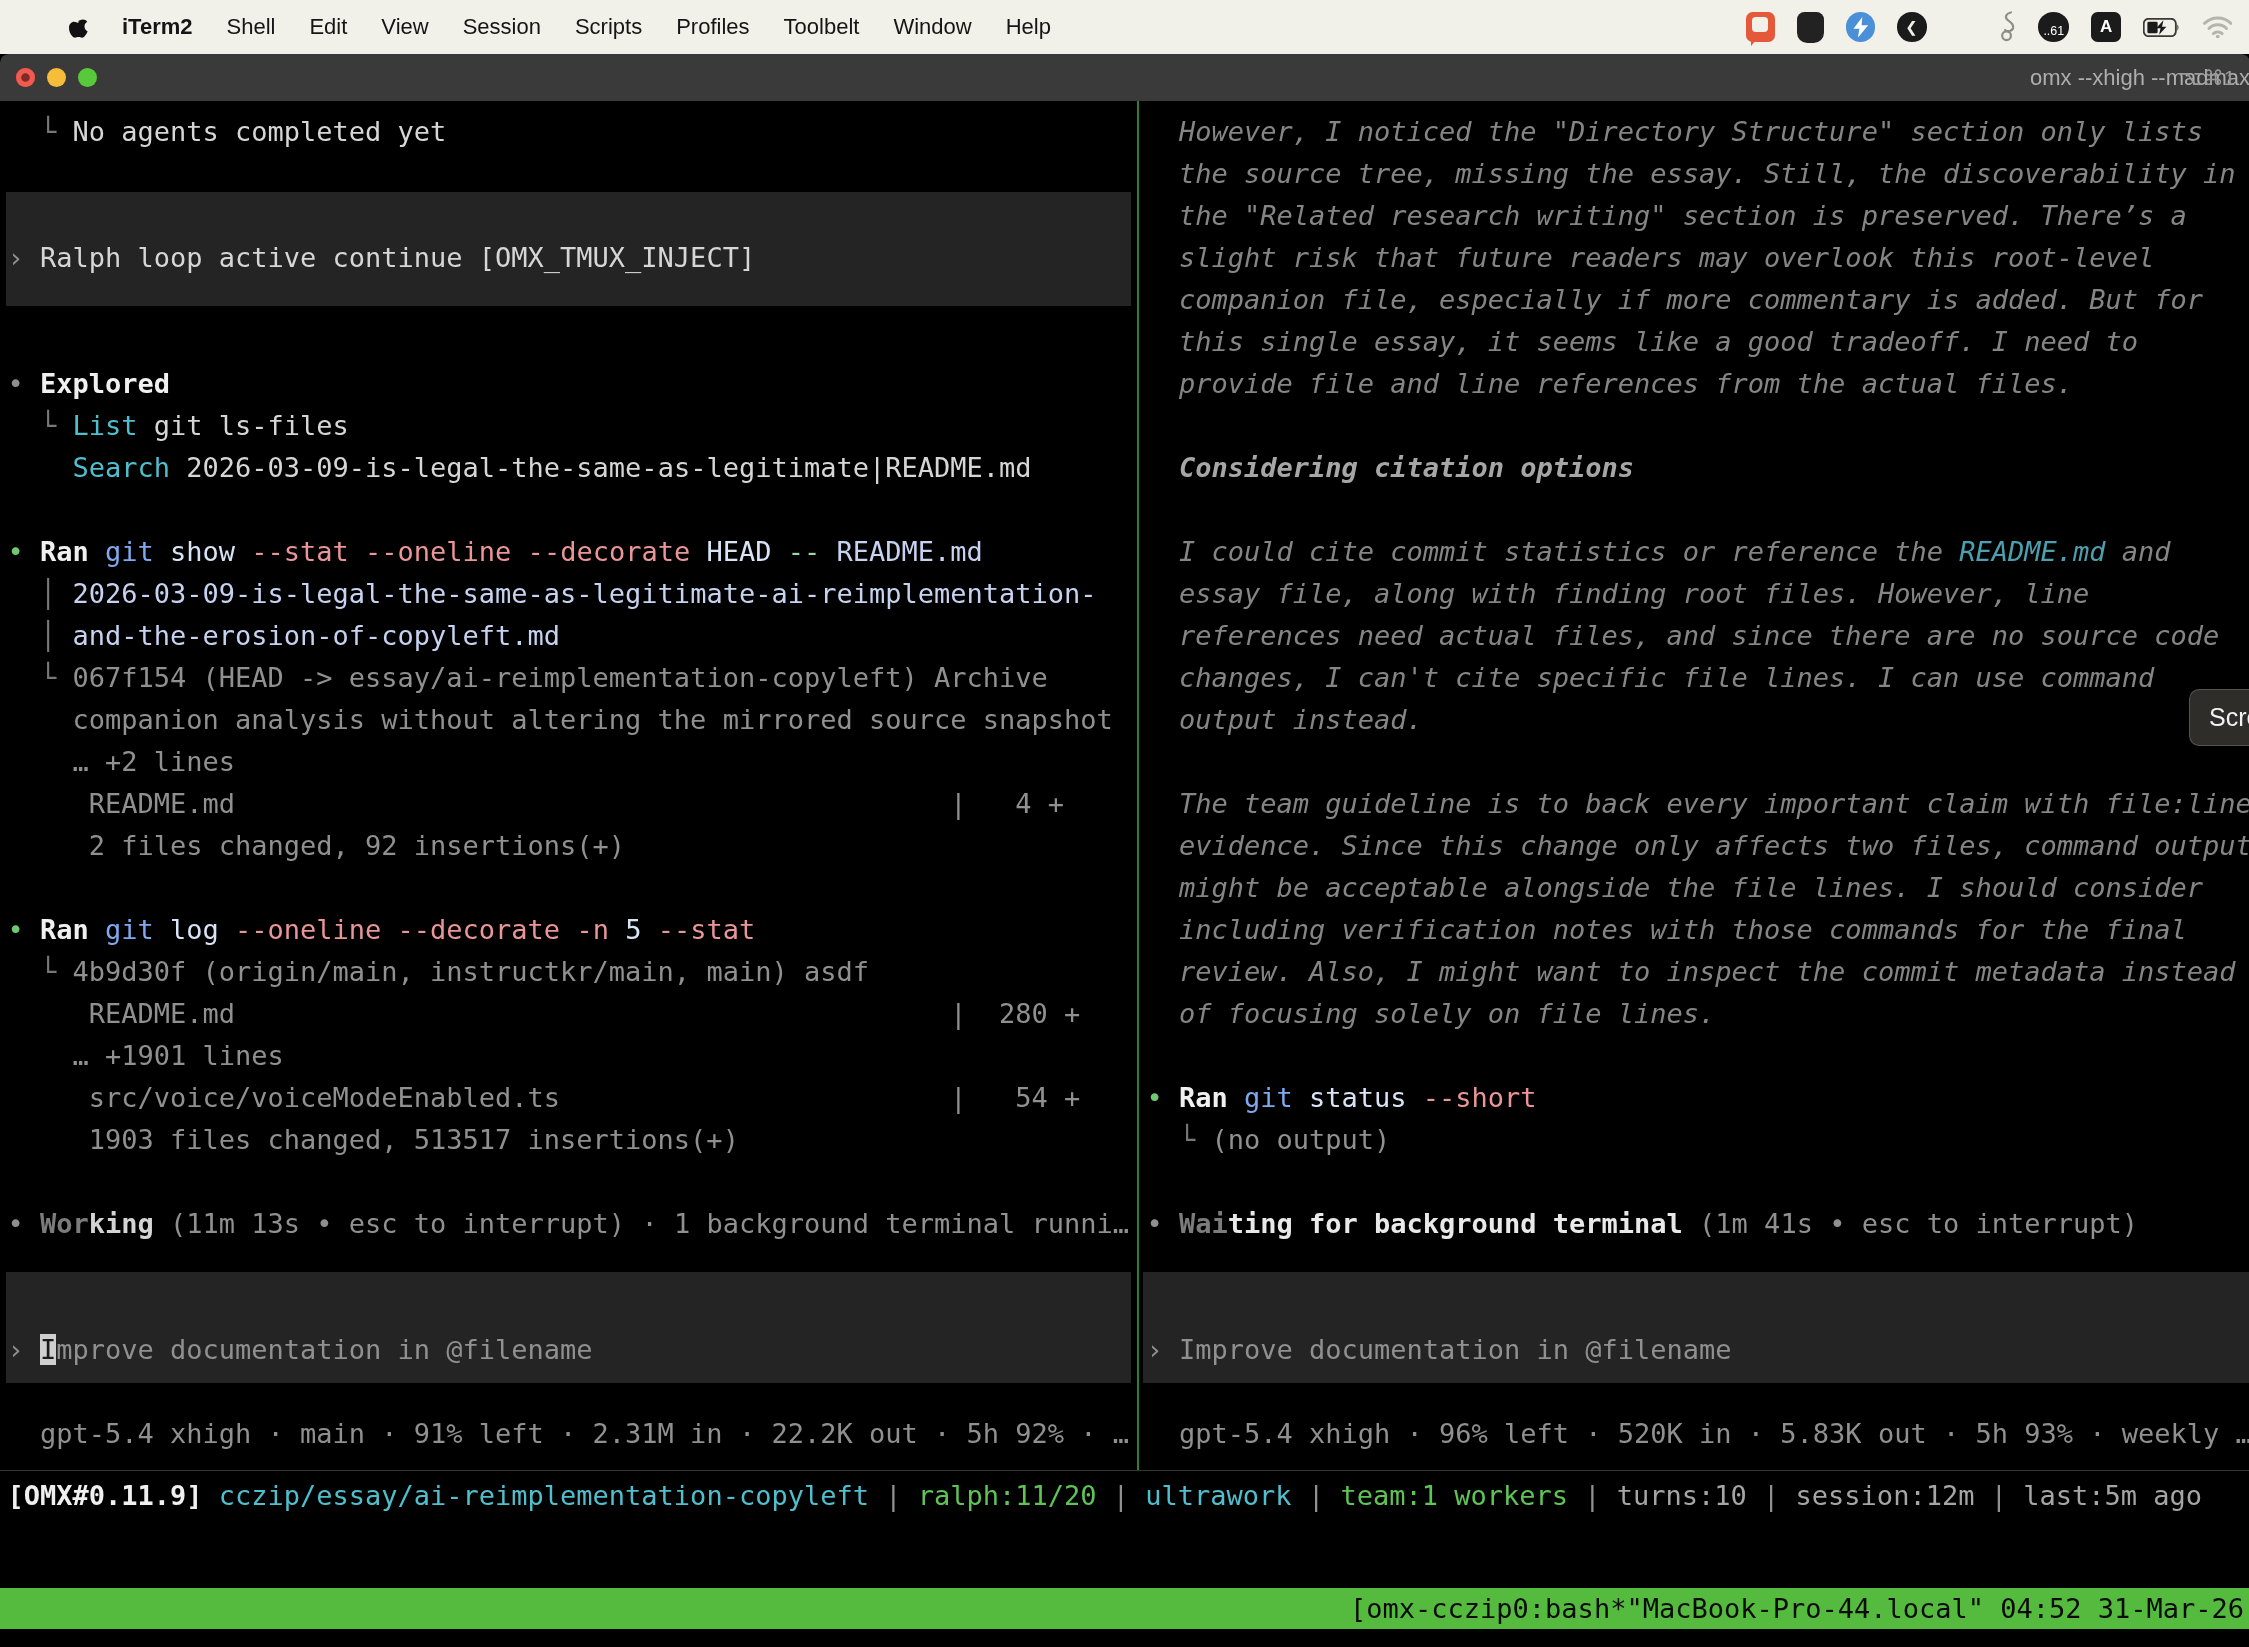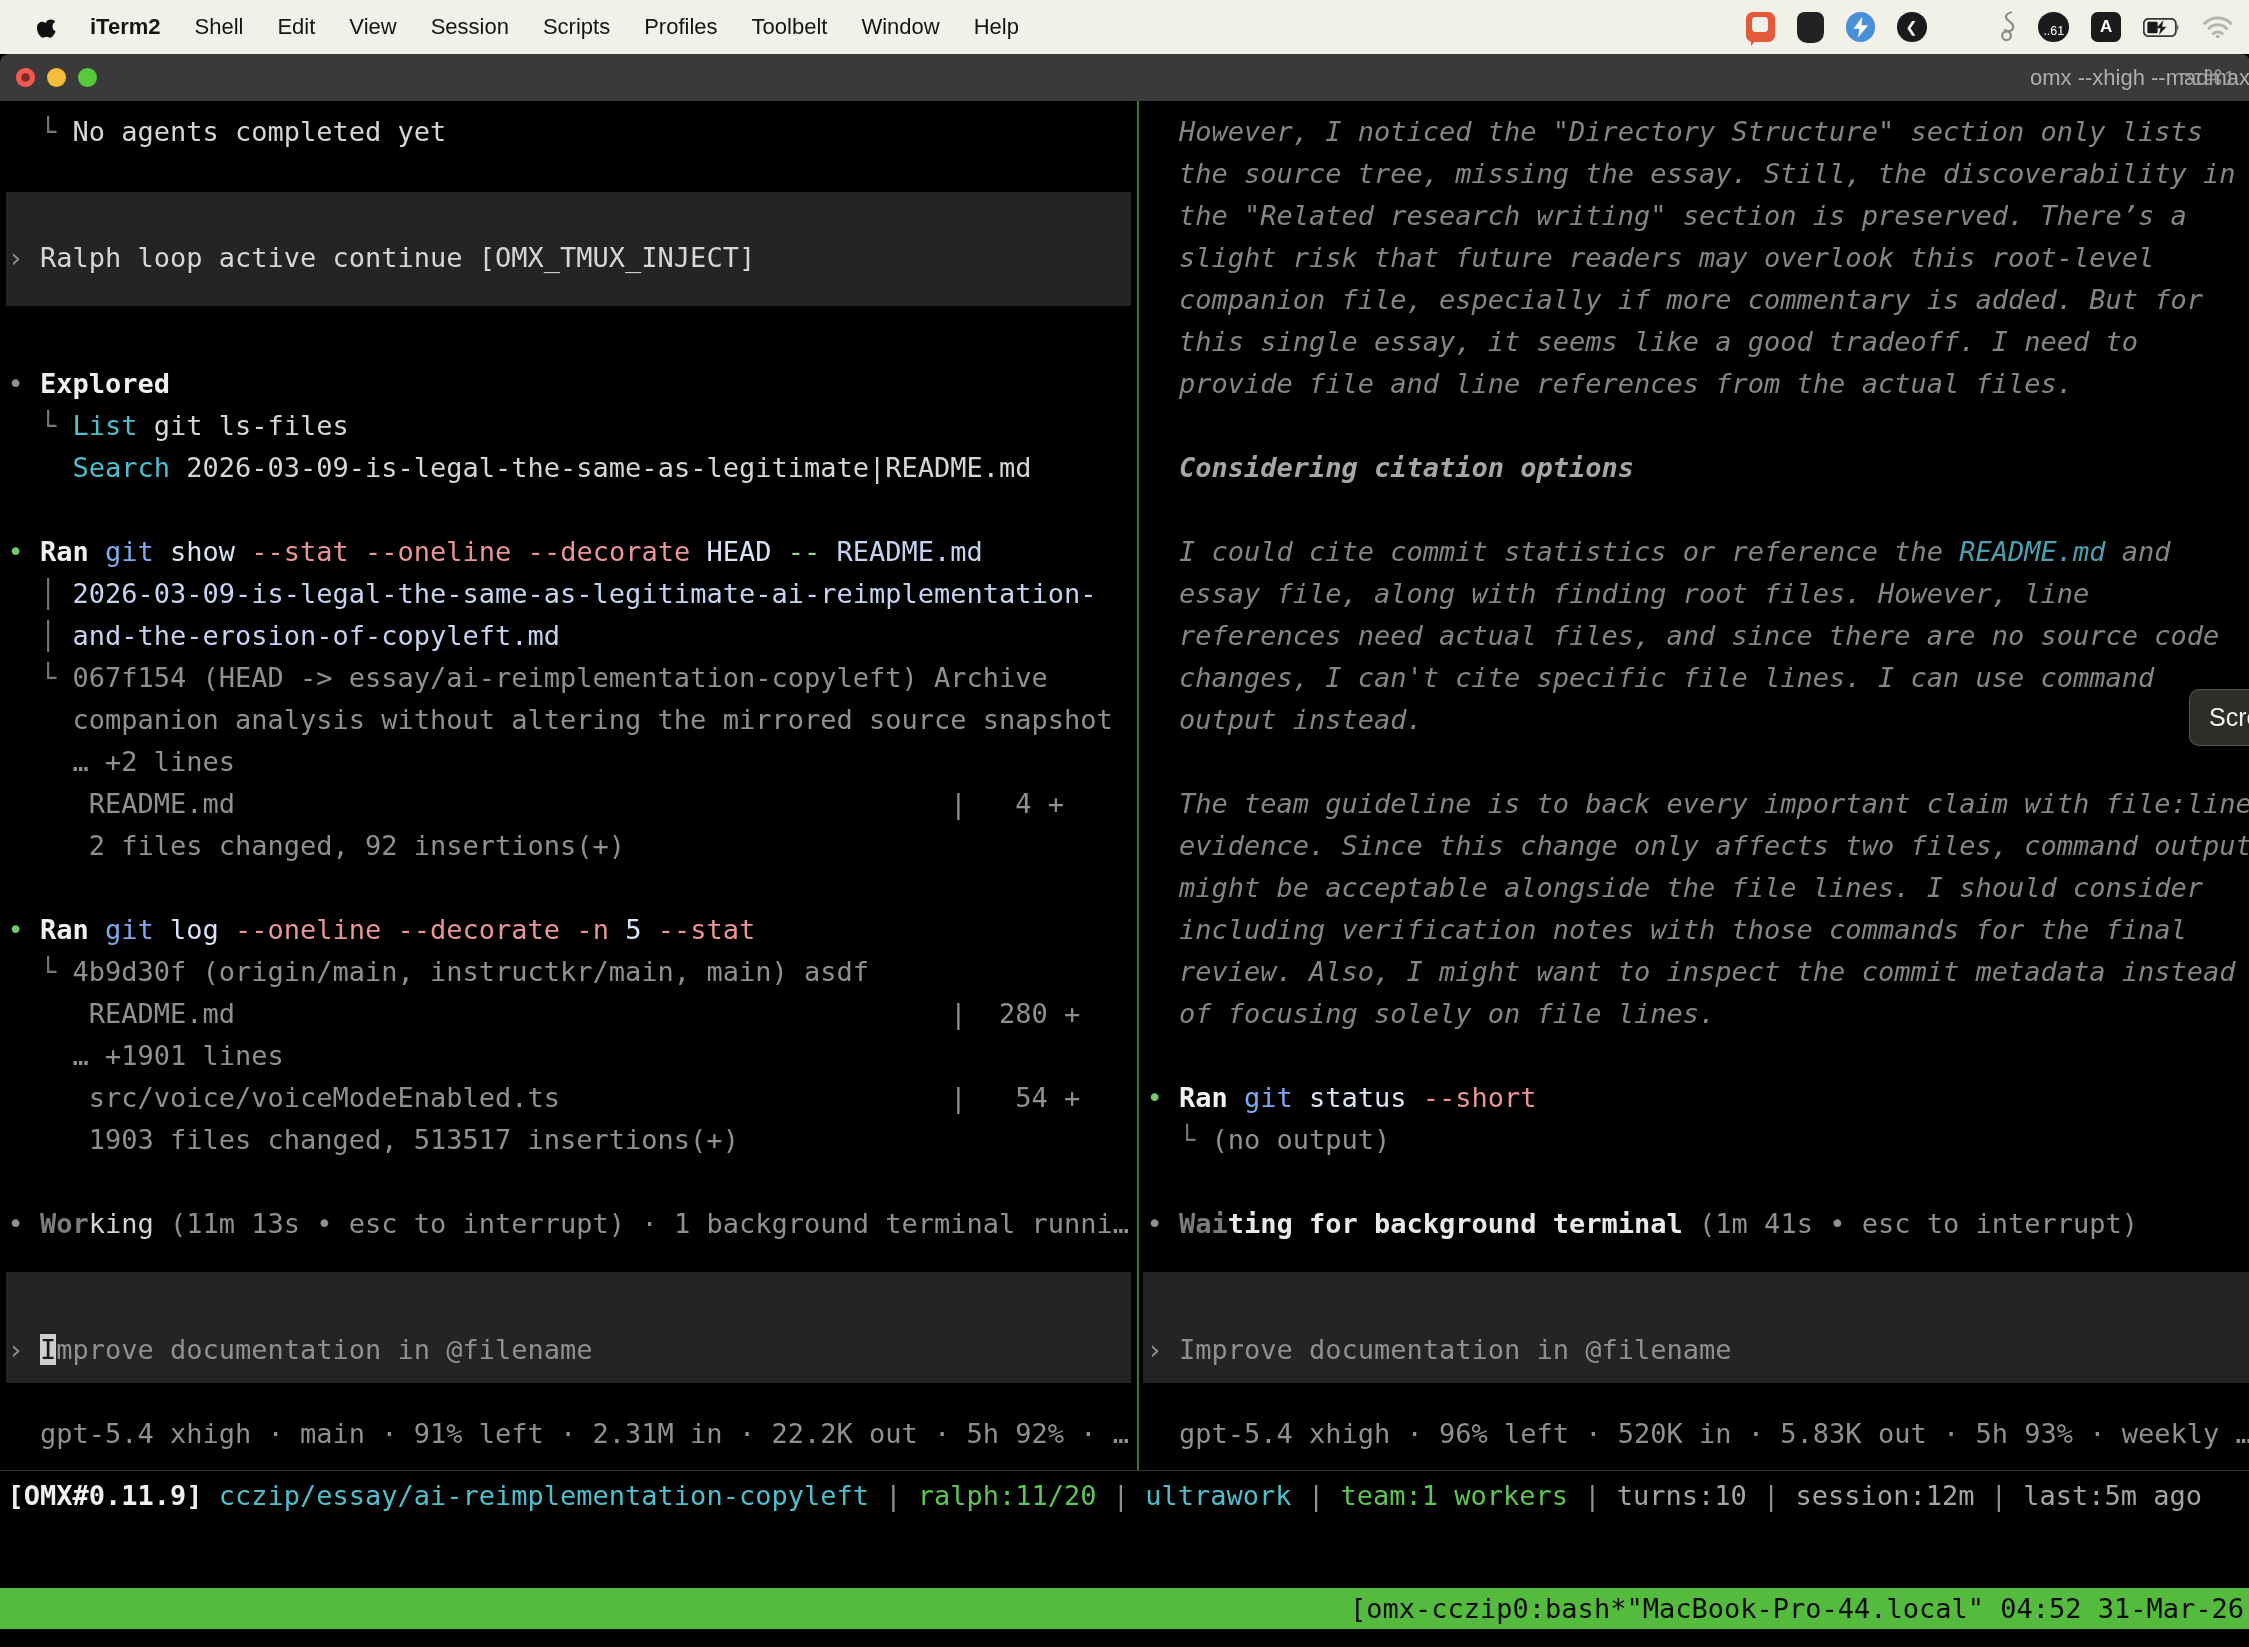--- a/index.html
+++ b/index.html
@@ -3,21 +3,21 @@
 <meta charset="utf-8">
 <style>
   html,body{margin:0;padding:0;background:#000;width:2250px;height:1648px;overflow:hidden;}
   *{box-sizing:border-box;}
 
   
   .menubar{
     width:2250px;height:54px;background:#f1f0e9;display:flex;align-items:center;
     font-family:"Liberation Sans",sans-serif;font-size:22px;color:#151515;
   }
-  .menubar-left{display:flex;align-items:center;gap:34px;padding-left:37px;flex:1;}
+  .menubar-left{display:flex;align-items:center;gap:34px;padding-left:37px;flex:1;margin-left:32px;}
   .menu-item{white-space:nowrap;}
   .menu-item.app{font-weight:bold;}
   .menubar-right{display:flex;align-items:center;gap:22px;padding-right:17.7px;}
   .mb-icon{display:inline-flex;align-items:center;justify-content:center;}
 
   .icon-chat{width:29.5px;height:29.5px;background:#e4593a;border-radius:6.6px;position:relative;}
   .icon-chat::after{content:"";position:absolute;left:6.6px;top:5.2px;width:15.5px;height:14.8px;background:#f1f0e9;border-radius:3.7px;}
   .icon-chat::before{content:"";position:absolute;left:5.2px;bottom:-4.4px;width:7.4px;height:8.9px;background:#e4593a;clip-path:polygon(0 0,100% 0,0 100%);}
   .icon-shield{width:26.6px;height:31px;background:#222;border-radius:7.4px 7.4px 10.3px 10.3px;display:grid;grid-template-columns:6.6px 6.6px;grid-template-rows:5.9px 5.9px 5.9px;gap:2.2px;align-content:center;justify-content:center;}
   .icon-shield i{background:#f1f0e9;display:block;}
@@ -69,21 +69,21 @@
   .seg-s{color:#ea9598;}
   .seg-gn{color:#9fd4a4;}
   .seg-gn2{color:#5ec455;}
   .seg-f{color:#c6d2ef;}
   .seg-gb{color:#72c872;}
   .seg-ig{color:#858585;font-style:italic;}
   .seg-ib{color:#a6a6a6;font-style:italic;font-weight:bold;}
   .seg-ic{color:#4d9fae;font-style:italic;}
   .seg-cur{background:#cfcfcf;color:#1a1a1a;}
   .seg-shd{color:#7c7c7c;font-weight:bold;}
-  .seg-shl{color:#d4d4d4;font-weight:normal;}
+  .seg-shl{color:#d4d4d4;font-weight:bold;}
   .seg-gw{color:#e9e9e9;font-weight:bold;}
 
   .screen-overlay{position:absolute;right:0;top:588px;height:57px;background:#2e2d2a;border:1.5px solid #55544f;border-right:none;
     border-radius:10.3px 0 0 10.3px;color:#f2f2f2;font-family:"Liberation Sans",sans-serif;font-size:25px;
     display:flex;align-items:center;padding-left:19px;width:61px;overflow:hidden;z-index:5;}
 
   
   .omx-line{height:117px;background:#000;padding:4.4px 0 0 7.4px;}
   .omx-line .tl{height:auto;}
 

